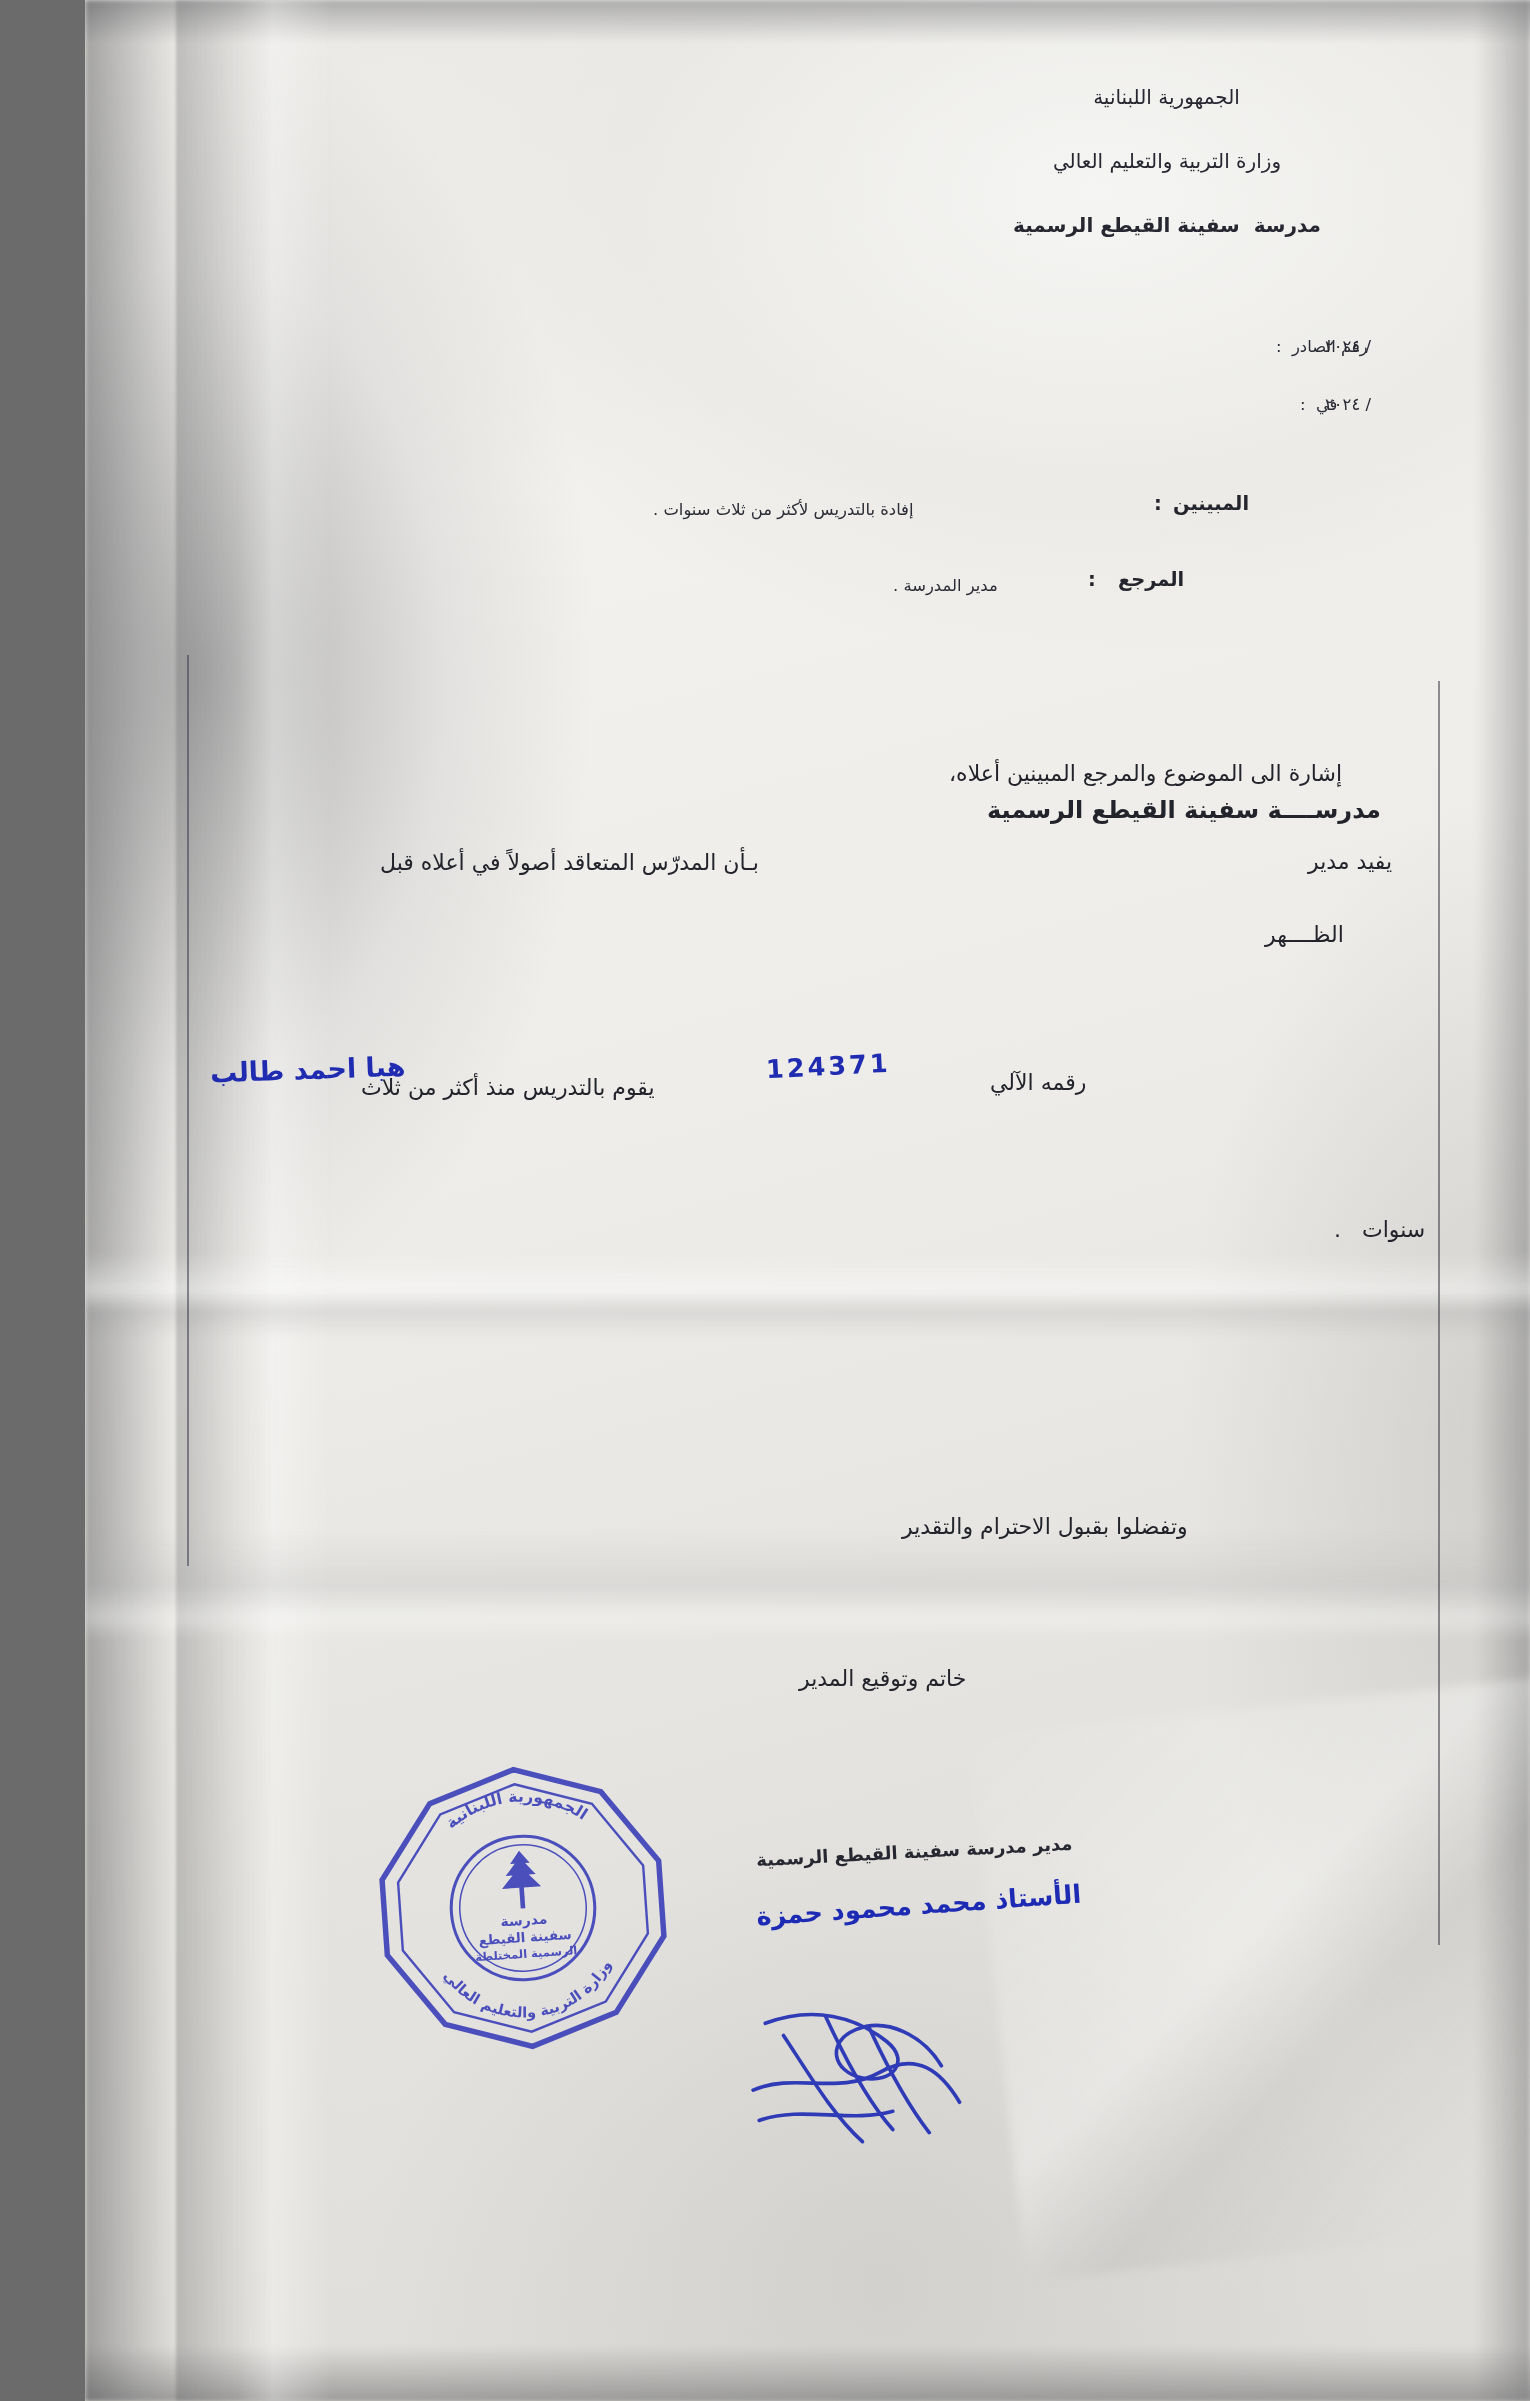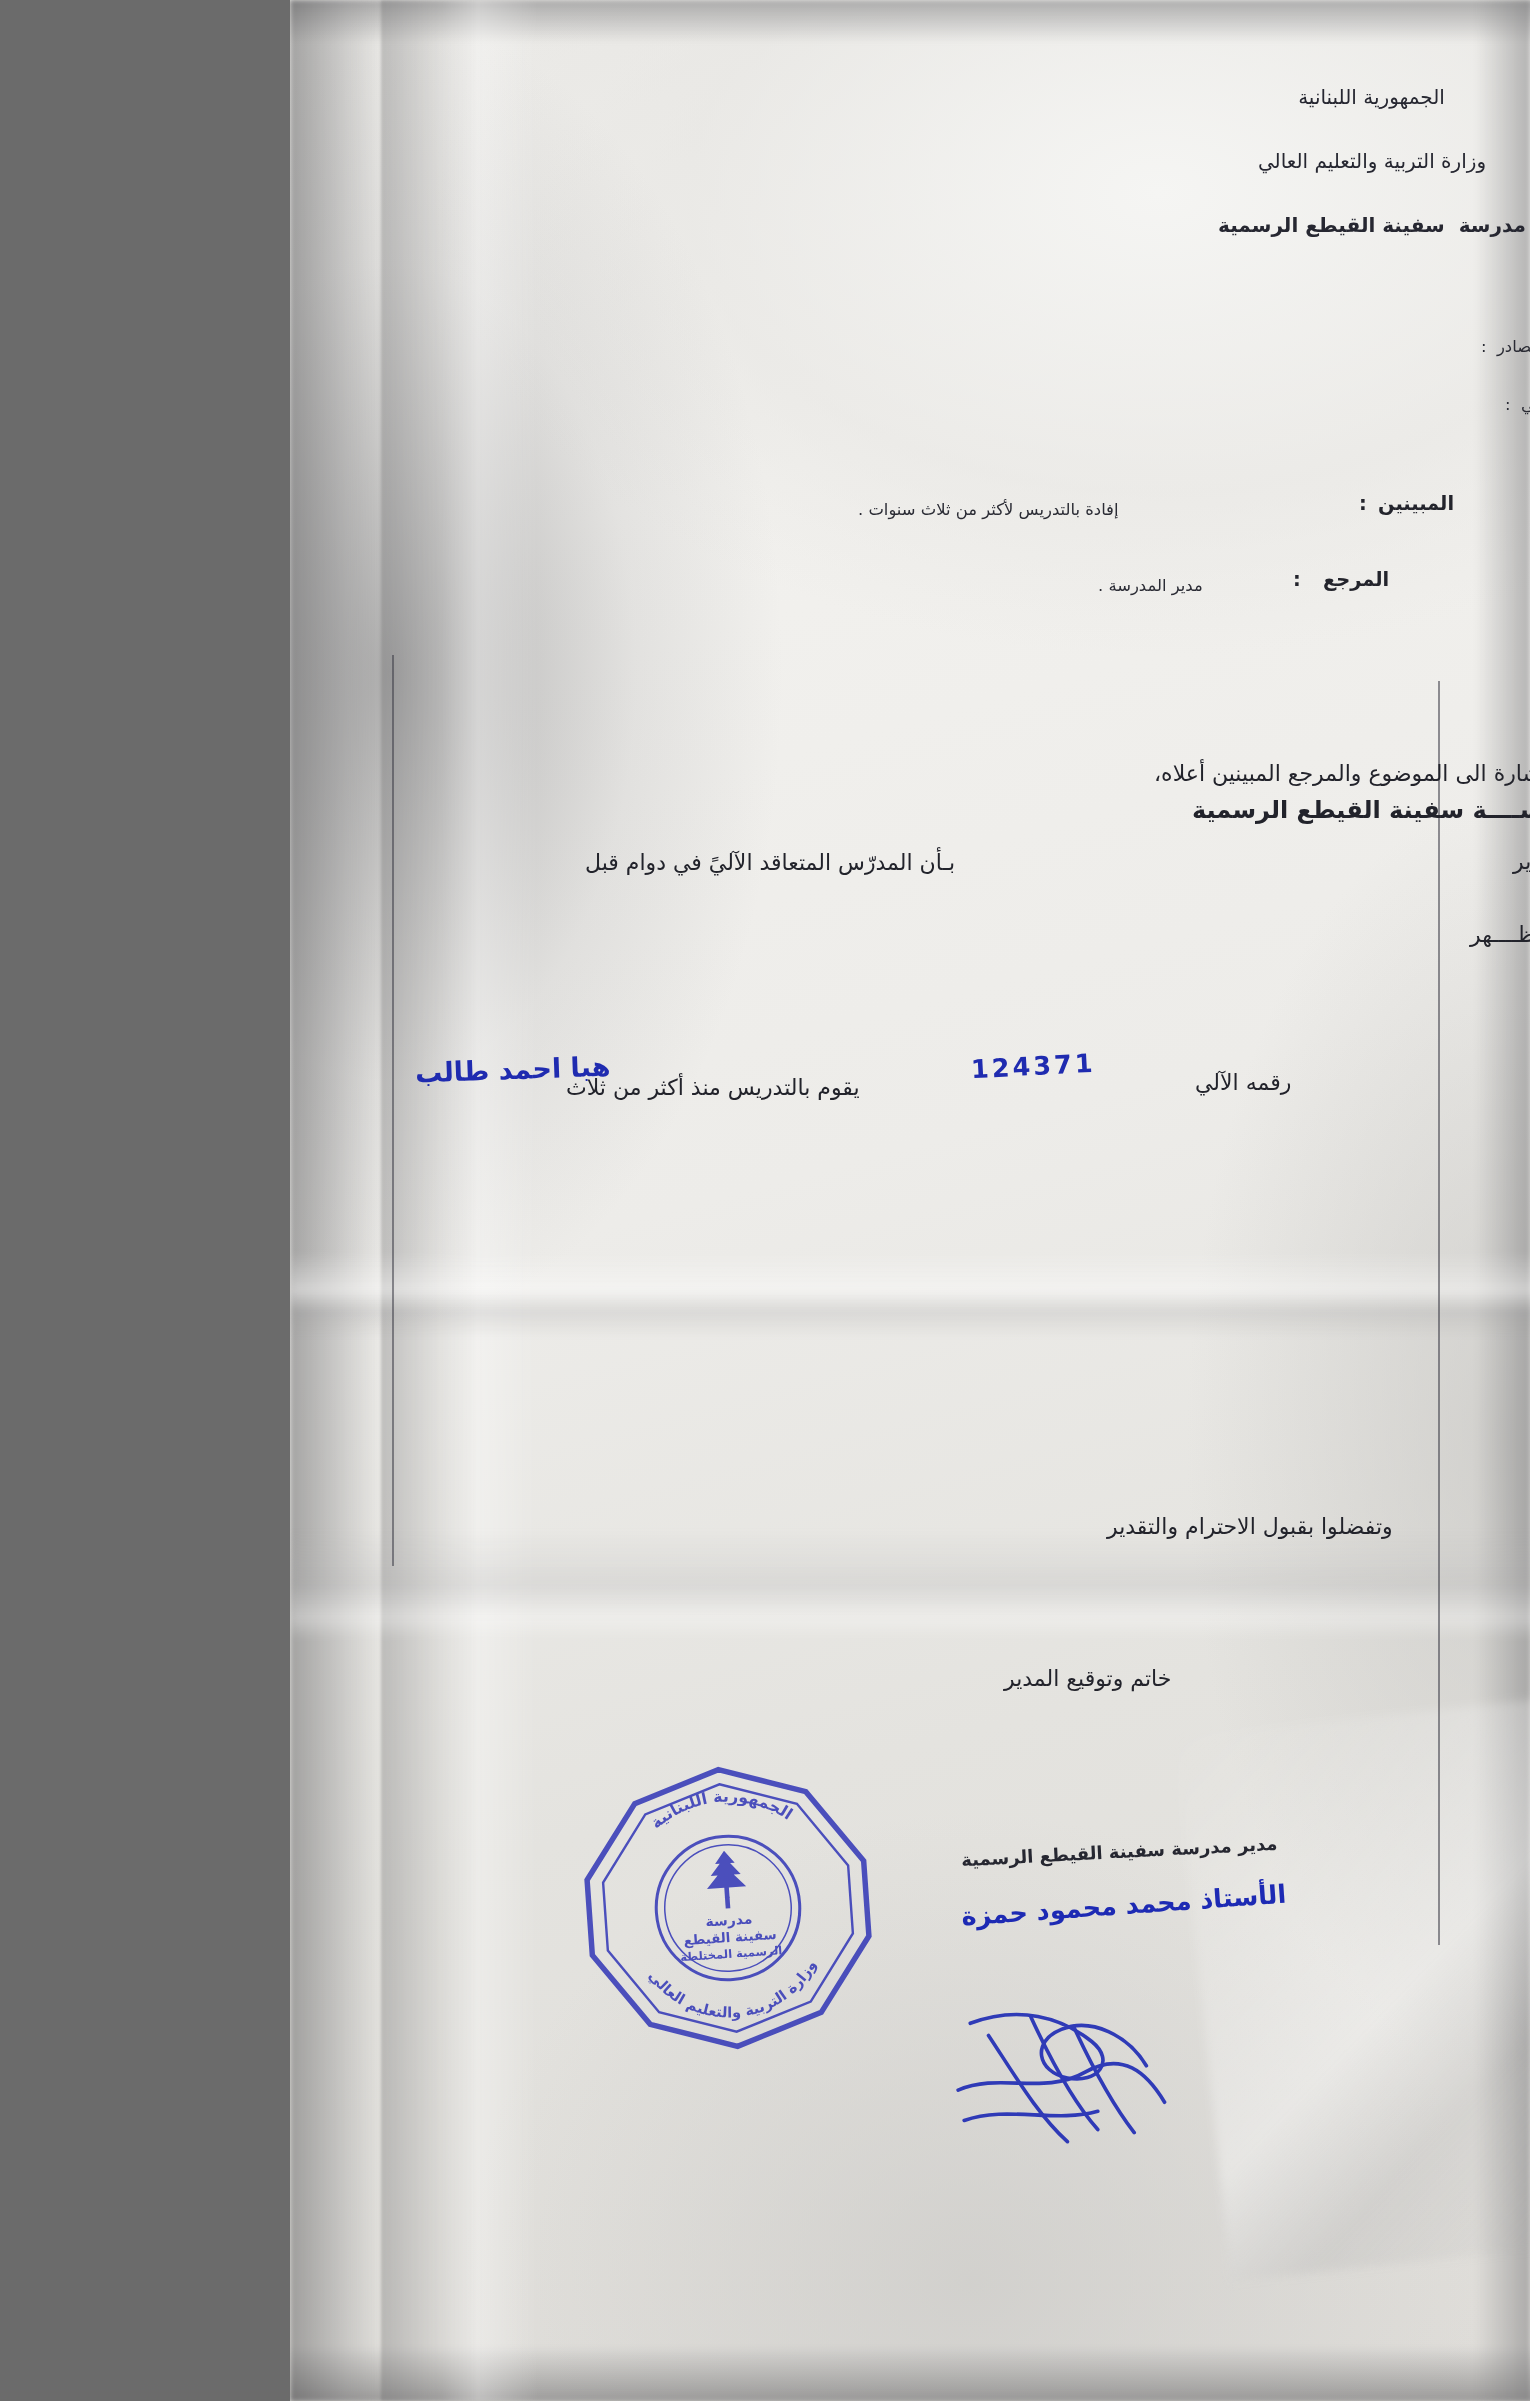--- a/index.html
+++ b/index.html
@@ -2,21 +2,21 @@
 <html lang="ar" dir="rtl" style="font-size:9.7px"><head>
 <meta charset="utf-8">
 <style>
   html, body {
     margin: 0;
     padding: 0;
     background: #6b6b6b;
   }
   .page {
     position: relative;
-    width: 1240px;
+    width: 1445px;
     height: 2401px;
     overflow: hidden;
     background:
       radial-gradient(ellipse 547px 911px at 8% 28%, rgba(120,120,122,0.55) 0%, rgba(160,160,162,0.18) 45%, rgba(255,255,255,0) 72%),
       radial-gradient(ellipse 851px 547px at 70% 8%, rgba(245,245,243,1) 0%, rgba(232,231,228,0.6) 55%, rgba(255,255,255,0) 85%),
       radial-gradient(ellipse 729px 668px at 55% 95%, rgba(205,204,201,0.75) 0%, rgba(255,255,255,0) 70%),
       radial-gradient(ellipse 425px 851px at 98% 60%, rgba(200,199,196,0.7) 0%, rgba(255,255,255,0) 75%),
       linear-gradient(165deg, #e9e8e5 0%, #f2f1ee 22%, #edece9 48%, #e4e3df 70%, #dedcd8 100%);
     font-family: "DejaVu Sans", "Liberation Sans", sans-serif;
     color: #23242c;
@@ -190,21 +190,21 @@
   <div class="txt subj-text" style="left:568px; top:500px;">إفادة بالتدريس لأكثر من ثلاث سنوات .</div>
 
   <div class="txt subj-label" style="left:1033px; top:568px;">المرجع</div>
   <div class="txt subj-label" style="left:1003px; top:568px;">:</div>
   <div class="txt subj-text" style="left:808px; top:576px;">مدير المدرسة .</div>
 
   <div class="txt body" style="left:864px; top:757px;">إشارة الى الموضوع والمرجع المبينين أعلاه،</div>
 
   <div class="txt body" style="left:1215px; top:845px;margin-left:8px;">يفيد مدير</div>
   <div class="txt body b" style="left:902px; top:792px;">مدرســــة سفينة القيطع الرسمية</div>
-  <div class="txt body" style="left:295px; top:846px;">بـأن المدرّس المتعاقد الآليً في دوام قبل</div>
+  <div class="txt body" style="left:295px; top:846px;">بـأن المدرّس المتعاقد أصولاً في أعلاه قبل</div>
   <div class="txt body" style="left:1180px; top:918px;">الظــــهر</div>
 
   <div class="txt handwrite" style="left:125px; top:1054px;">هبا احمد طالب</div>
   <div class="txt body" style="left:905px; top:1066px;">رقمه الآلي</div>
   <div class="txt hw-num" style="left:681px; top:1051px;">124371</div>
   <div class="txt body" style="left:276px; top:1071px;">يقوم بالتدريس منذ أكثر من ثلاث</div>
   <div class="txt body" style="left:1249px; top:1213px;">سنوات   .</div>
 
   <div class="txt body" style="left:817px; top:1474px;margin-top:36px;">وتفضلوا بقبول الاحترام والتقدير</div>
 

